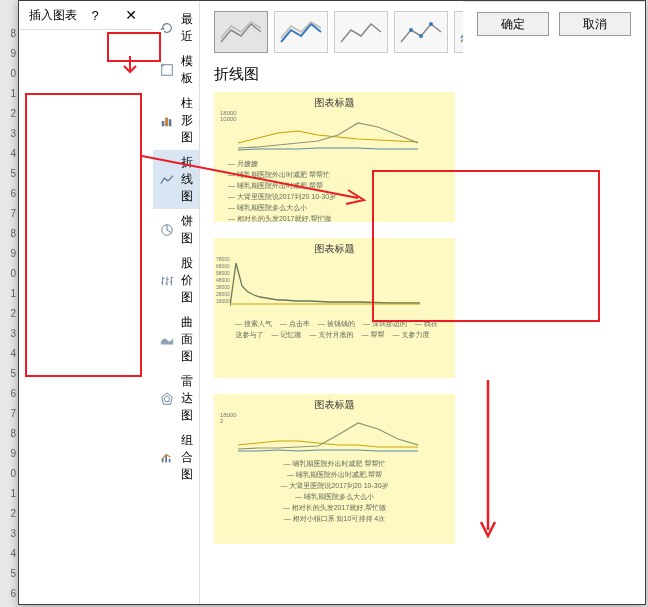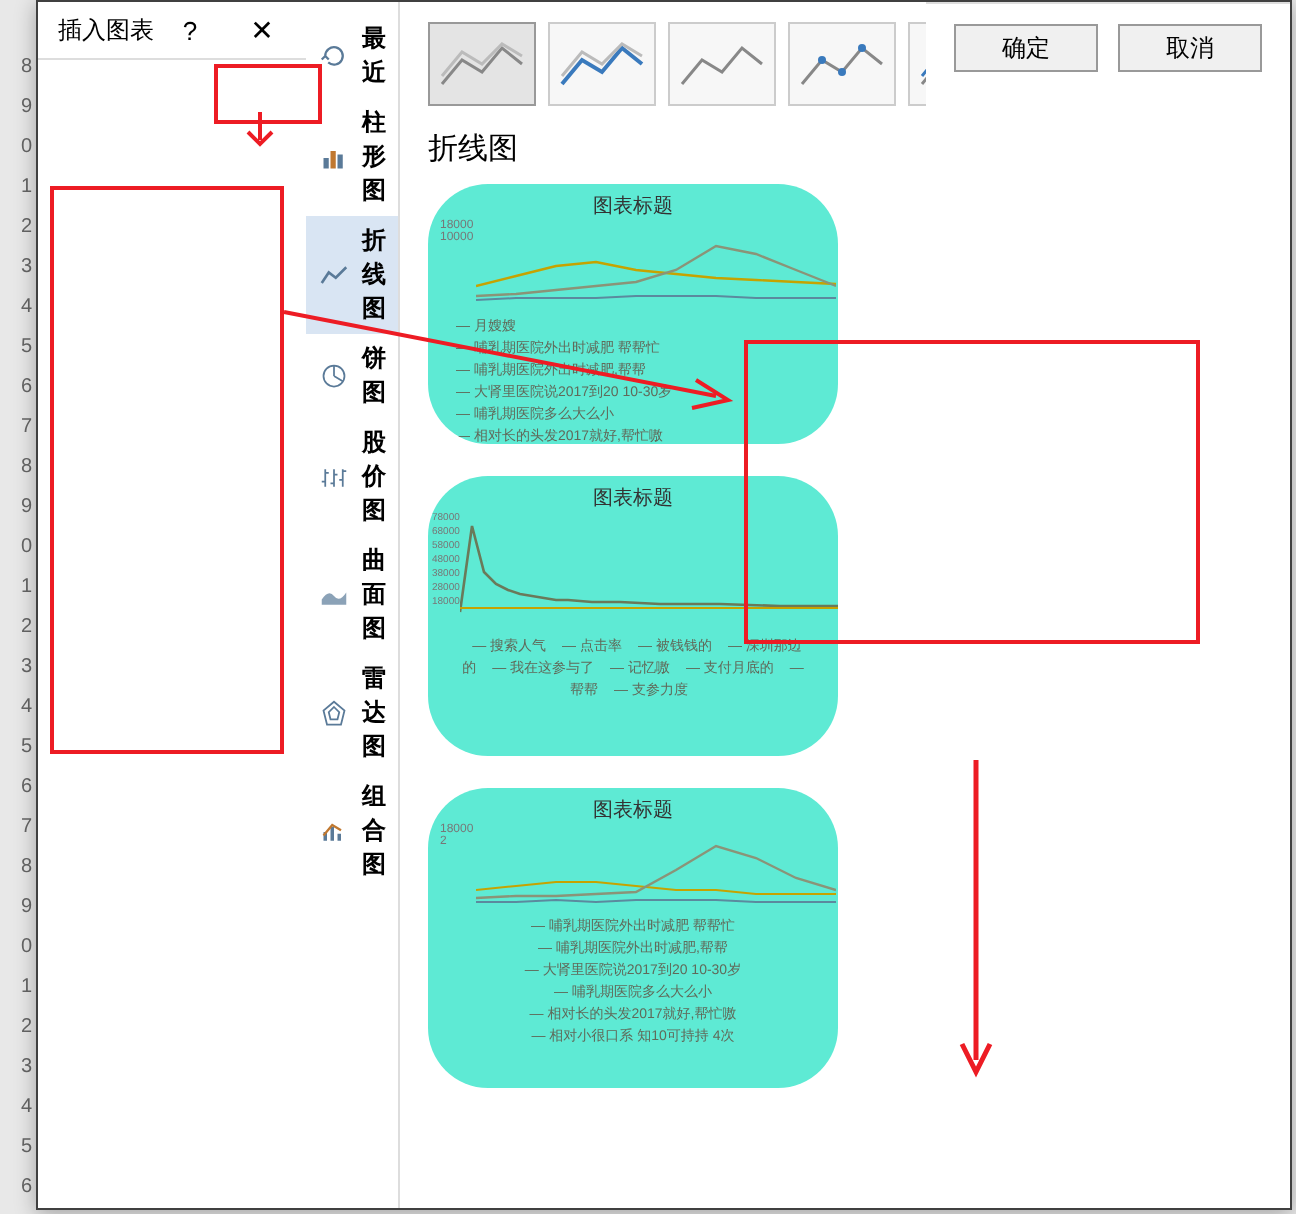--- a/index.html
+++ b/index.html
@@ -52,21 +52,20 @@
   .tab.active { background: #fff; position: relative; top: 1px; }
   .content {
     display: flex;
     flex: 1;
     overflow: hidden;
   }
   .sidebar {
     width: 115px;
     border-right: 1px solid #ddd;
     padding-top: 6px;
-    font-weight: bold;
   }
   .side-item {
     display: flex;
     align-items: center;
     padding: 4px 6px;
     gap: 6px;
     cursor: pointer;
   }
   .side-item.active { background: #d9e5f3; }
   .side-icon {
@@ -95,27 +94,26 @@
     cursor:pointer;
   }
   .subtype.selected { background: #e4e4e4; border-color:#999; }
   .subtype svg { width: 44px; height: 30px; }
   .heading { font-size: 15px; margin: 4px 0 8px 0; }
   .previews {
     display: flex; flex-wrap: wrap; gap: 16px;
     align-items: flex-start;
   }
   .preview {
-    width: 205px; height: 130px;
-    background: #5eead4;
+    width: 241px; height: 130px;
+    background: #fef9c3;
     position: relative;
     font-size: 8px;
     color: #555;
     overflow: hidden;
-    border-radius: 30px;
   }
   .preview .ptitle { text-align:center; font-size:10px; color:#333; padding-top:4px; }
   .preview .plines { position:absolute; top:21px; left:24px; right:6px; height:40px; }
   .preview .plegend { position:absolute; top:66px; left:14px; right:14px; font-size:7px; color:#606a5a; line-height:11px; }
   .preview2 { height: 140px; }
   .footer {
     border-top: 1px solid #ddd;
     padding: 10px 14px;
     display:flex; justify-content:flex-end; gap:10px;
   }
@@ -182,20 +180,29 @@
           <span class="side-icon">
             <svg viewBox="0 0 16 16">
               <path d="M3 8a5 5 0 1 1 1.7 3.7M3 8l-2 2M3 8l2 2" stroke="#5a7a98" fill="none" stroke-width="1.3"></path>
             </svg>
           </span>
           <span>最近</span>
         </div>
         <div class="side-item">
           <span class="side-icon">
             <svg viewBox="0 0 16 16">
+              <rect x="2" y="2" width="12" height="12" stroke="#5a7a98" fill="none"></rect>
+              <path d="M2 4L5 2" stroke="#5a7a98"></path>
+            </svg>
+          </span>
+          <span>模板</span>
+        </div>
+        <div class="side-item">
+          <span class="side-icon">
+            <svg viewBox="0 0 16 16">
               <rect x="2" y="8" width="3" height="6" fill="#5a7a98"></rect>
               <rect x="6" y="4" width="3" height="10" fill="#c07830"></rect>
               <rect x="10" y="6" width="3" height="8" fill="#5a7a98"></rect>
             </svg>
           </span>
           <span>柱形图</span>
         </div>
         <div class="side-item active">
           <span class="side-icon">
             <svg viewBox="0 0 16 16">

